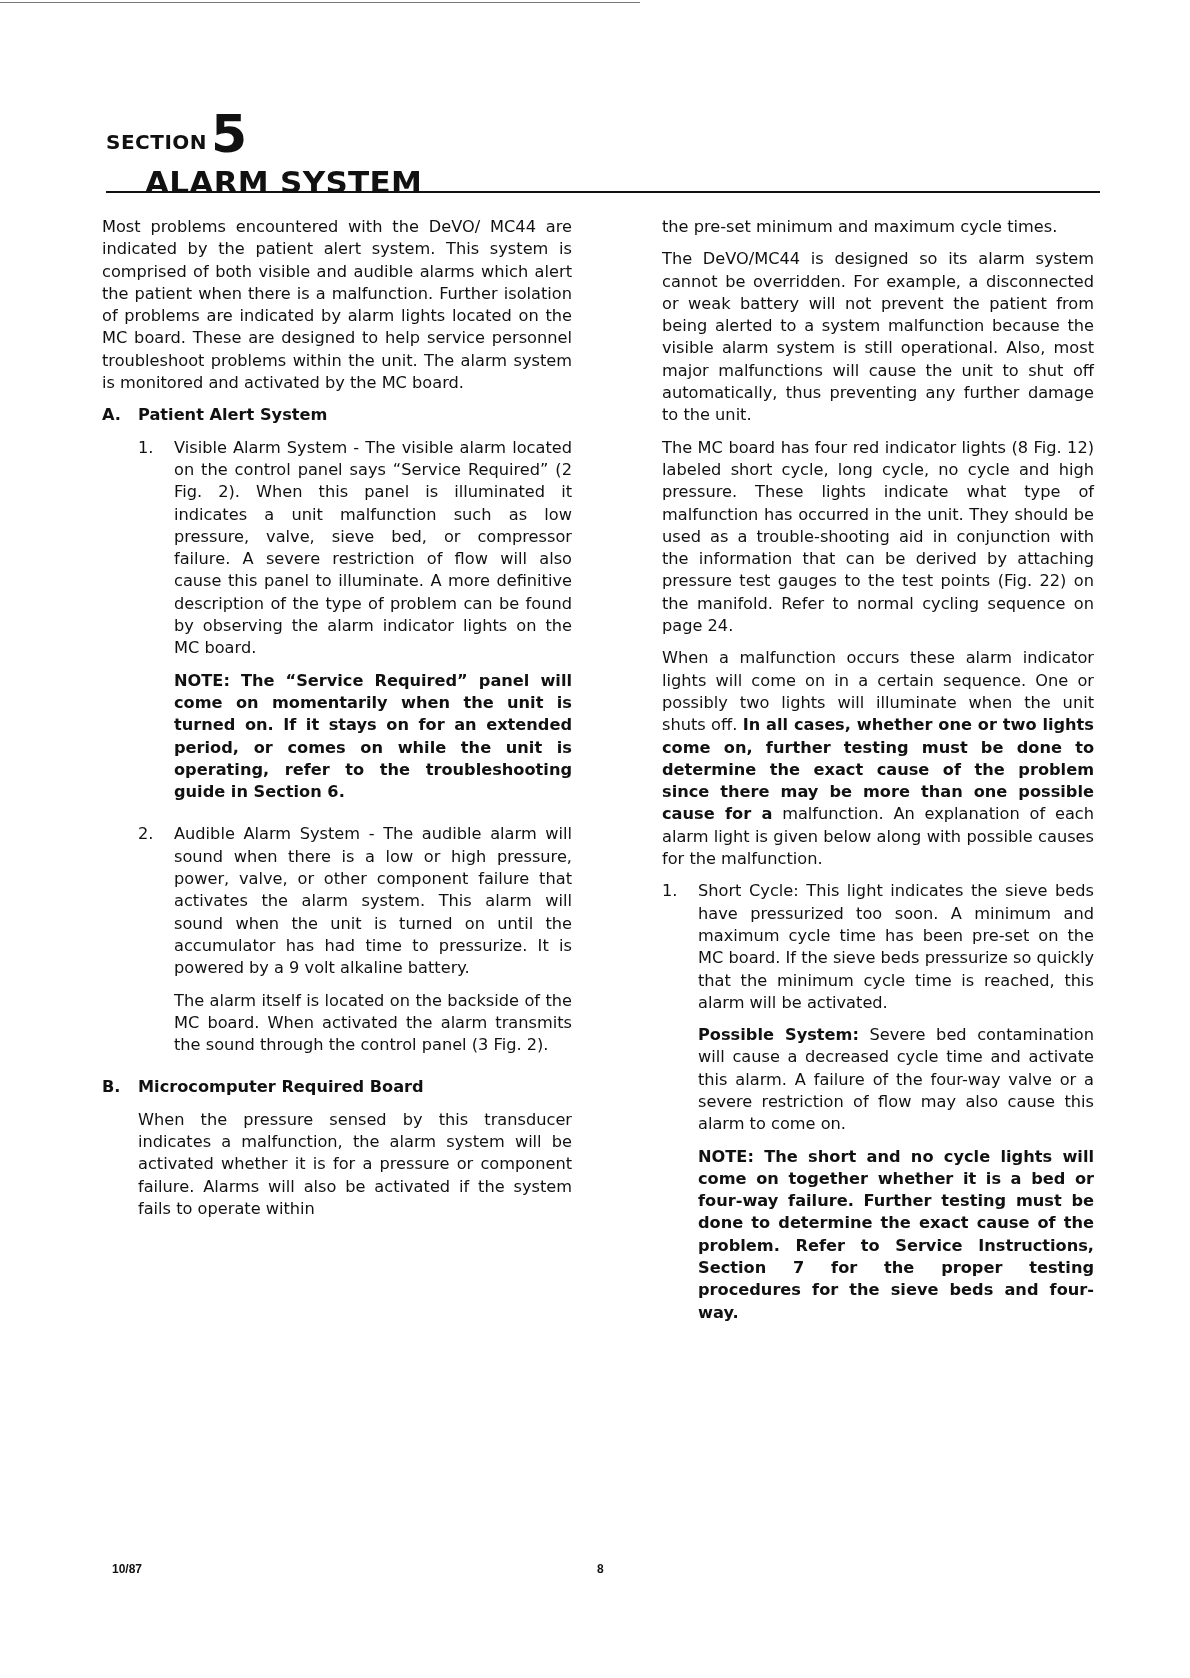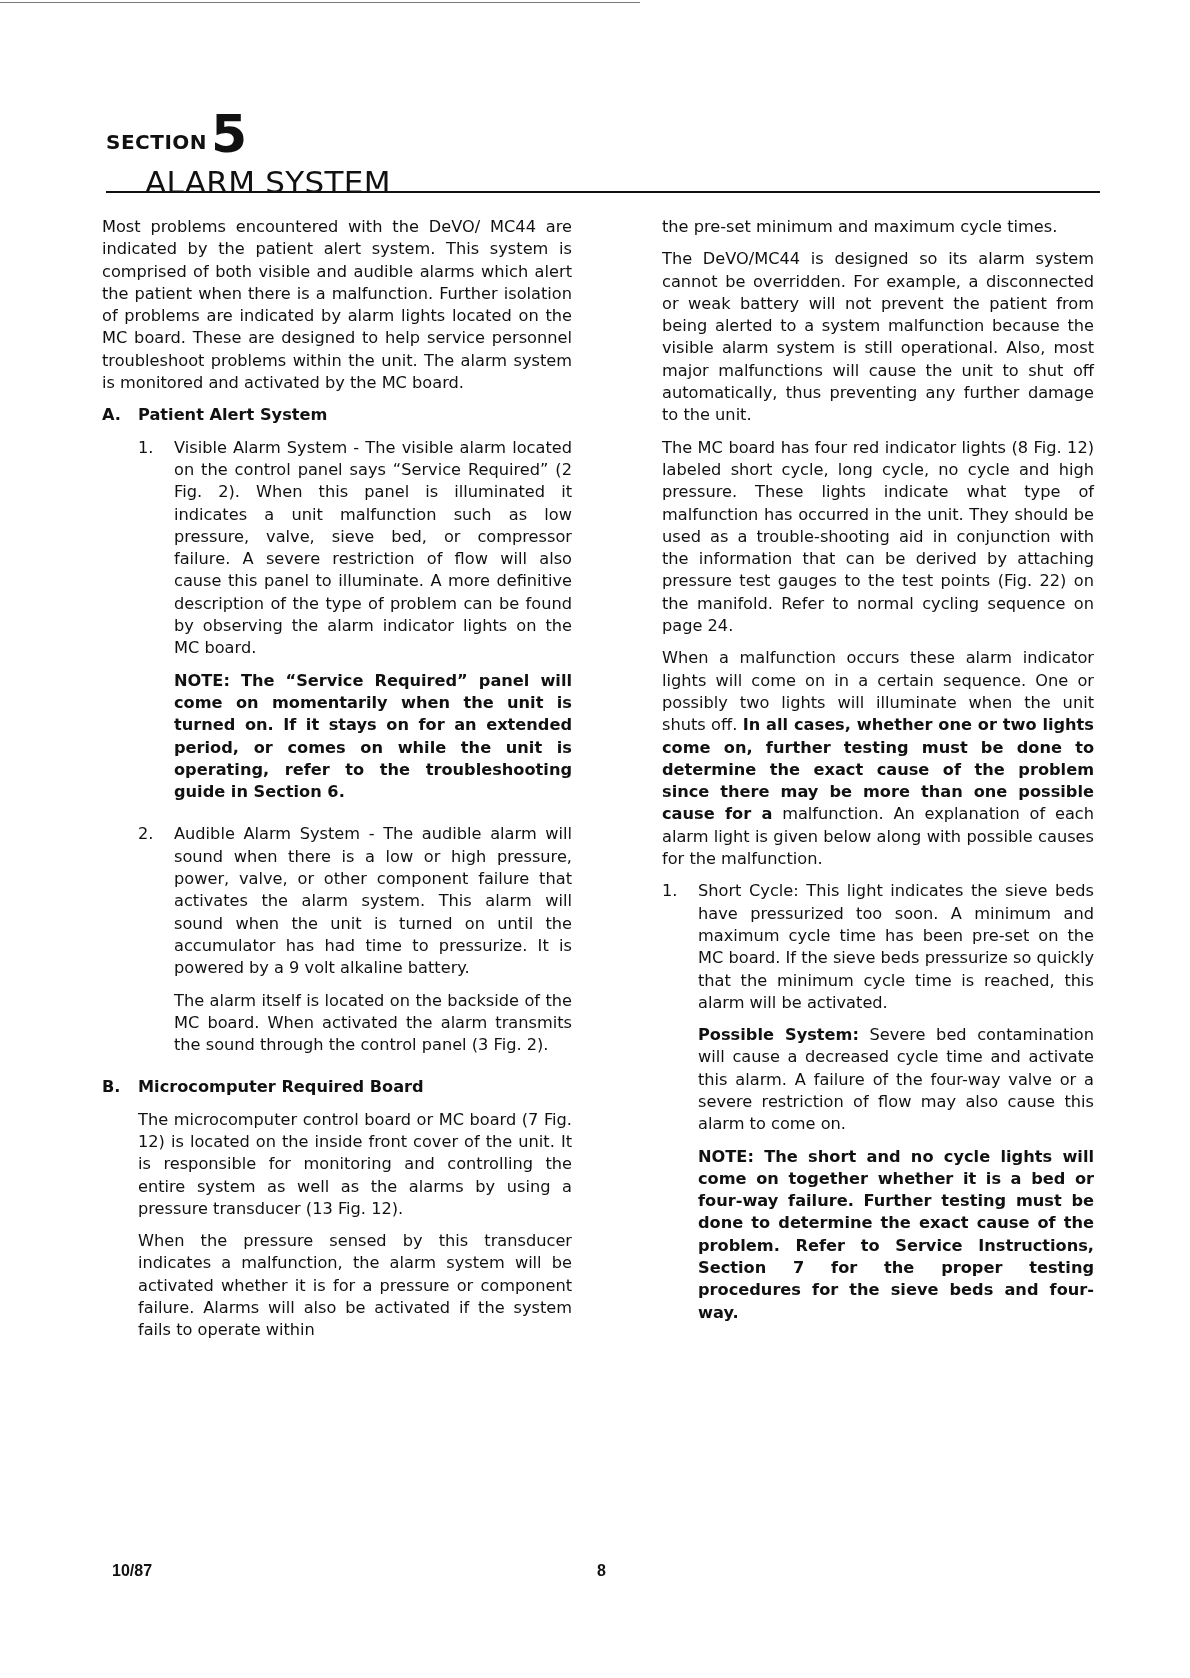--- a/index.html
+++ b/index.html
@@ -17,21 +17,21 @@
   .section-line { display: flex; align-items: flex-end; height: 60px; }
   .section-word {
     font-family: "DejaVu Sans", sans-serif; font-weight: bold; font-size: 20px;
     letter-spacing: 0.5px; margin-bottom: 6px;
   }
   .section-num {
     font-family: "DejaVu Sans", sans-serif; font-weight: bold; font-size: 52px;
     line-height: 52px; margin-left: 4px;
   }
   .title {
-    font-family: "DejaVu Sans", sans-serif; font-weight: normal; font-size: 31px;
+    font-family: "DejaVu Sans", sans-serif; font-weight: bold; font-size: 31px;
     margin-left: 39px; margin-top: 4px; letter-spacing: 0.3px;
   }
   .rule {
     position: absolute; left: 106px; top: 191px; width: 994px; height: 2px;
     background: #111;
   }
   .col {
     position: absolute; top: 216px; font-size: 16.2px; line-height: 22.3px;
     text-align: justify;
   }
@@ -39,21 +39,21 @@
   .col-right { left: 662px; width: 432px; }
   p { margin: 0 0 10px 0; }
   .b { font-weight: bold; }
   .heading { font-weight: bold; margin: 0 0 10px 0; display: flex; }
   .heading .letter { width: 36px; }
   .item { display: flex; margin-bottom: 10px; }
   .item .num { width: 36px; flex: none; }
   .item .body { flex: 1; }
   .indent1 { margin-left: 36px; }
   .footer {
-    position: absolute; top: 1562px; font-weight: bold; font-size: 16px;
+    position: absolute; top: 1562px; font-weight: bold; font-size: 12px;
     font-family: "Liberation Sans", sans-serif;
   }
   .footer-date { left: 112px; }
   .footer-page { left: 597px; }
 </style>
 </head>
 <body>
 
 <div class="scanline"></div>
 
@@ -89,21 +89,20 @@
         <p>The alarm itself is located on the backside of the MC board. When activated the alarm transmits the sound through the control panel (3 Fig. 2).</p>
       </div>
     </div>
   </div>
 
   <div class="heading">
     <span class="letter">B.</span>
     <span>Microcomputer Required Board</span>
   </div>
   <div class="indent1">
-    <p>The microcomputer control board or MC board (7 Fig. 12) is located on the inside front cover of the unit. It is responsible for monitoring and controlling the entire system as well as the alarms by using a pressure transducer (13 Fig. 12).</p>
     <p>When the pressure sensed by this transducer indicates a malfunction, the alarm system will be activated whether it is for a pressure or component failure. Alarms will also be activated if the system fails to operate within</p>
   </div>
 </div>
 
 <div class="col col-right">
   <p>the pre-set minimum and maximum cycle times.</p>
   <p>The DeVO/MC44 is designed so its alarm system cannot be overridden. For example, a disconnected or weak battery will not prevent the patient from being alerted to a system malfunction because the visible alarm system is still operational. Also, most major malfunctions will cause the unit to shut off automatically, thus preventing any further damage to the unit.</p>
   <p>The MC board has four red indicator lights (8 Fig. 12) labeled short cycle, long cycle, no cycle and high pressure. These lights indicate what type of malfunction has occurred in the unit. They should be used as a trouble-shooting aid in conjunction with the information that can be derived by attaching pressure test gauges to the test points (Fig. 22) on the manifold. Refer to normal cycling sequence on page 24.</p>
   <p><span>When a malfunction occurs these alarm indicator lights will come on in a certain sequence. One or possibly two lights will illuminate when the unit shuts off. </span><span class="b">In all cases, whether one or two lights come on, further testing must be done to determine the exact cause of the problem since there may be more than one possible cause for a</span><span> malfunction. An explanation of each alarm light is given below along with possible causes for the malfunction.</span></p>
 

